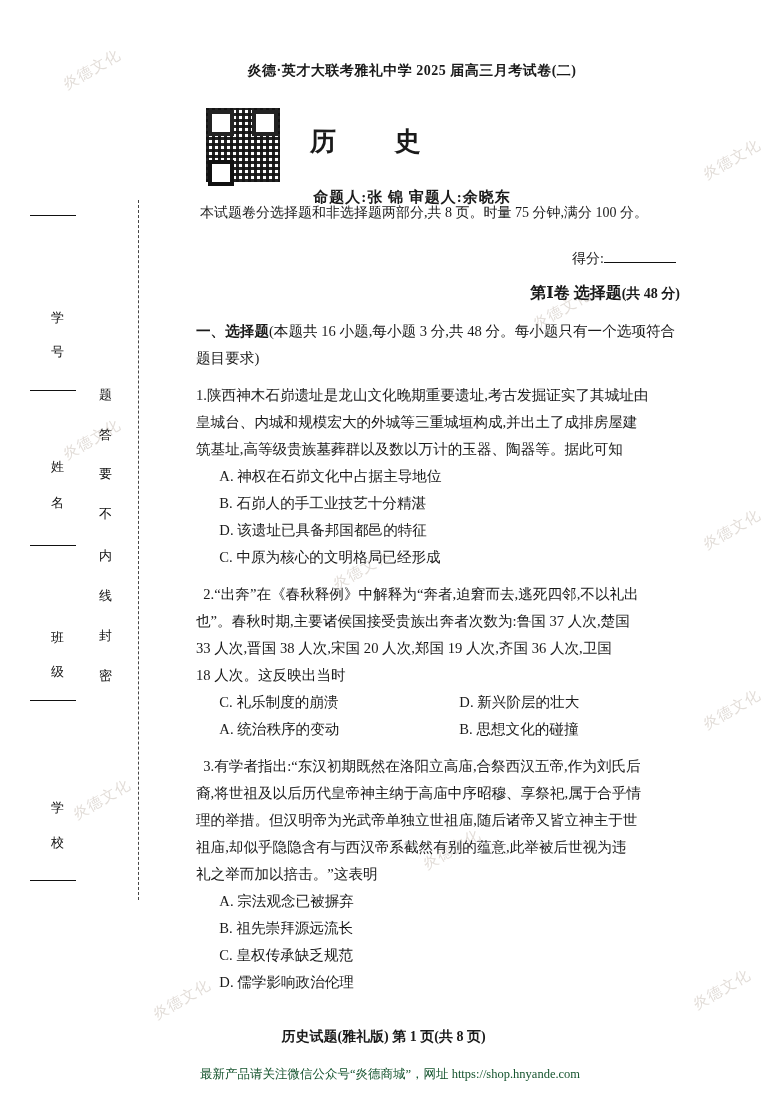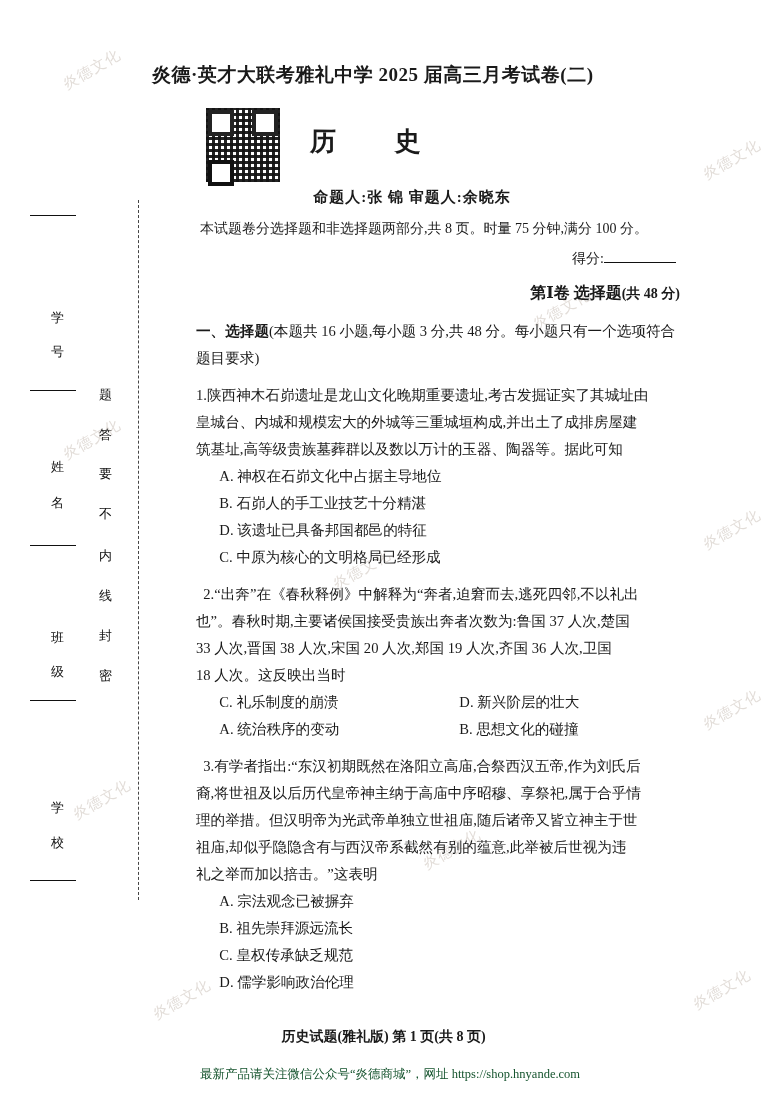--- a/index.html
+++ b/index.html
@@ -63,22 +63,22 @@
     border-top: 1px solid #111;
     width: 46px;
   }
 
   
   .title-main {
     position: absolute;
     left: 152px;
     top: 62px;
     width: 520px;
-    text-align: left;
-    font-size: 19px;
+    text-align: center;
+    font-size: 14px;
     font-weight: bold;
     letter-spacing: 0.5px;
   }
   .subject {
     position: absolute;
     left: 310px;
     top: 124px;
     font-size: 26px;
     font-weight: bold;
     letter-spacing: 26px;
@@ -119,21 +119,21 @@
     top: 188px;
     width: 520px;
     text-align: center;
     font-size: 15px;
     font-weight: bold;
     letter-spacing: 1px;
   }
   .note {
     position: absolute;
     left: 200px;
-    top: 220px;
+    top: 204px;
     width: 480px;
     font-size: 14px;
   }
   .score {
     position: absolute;
     right: 104px;
     top: 250px;
     font-size: 14px;
   }
   .score u {

